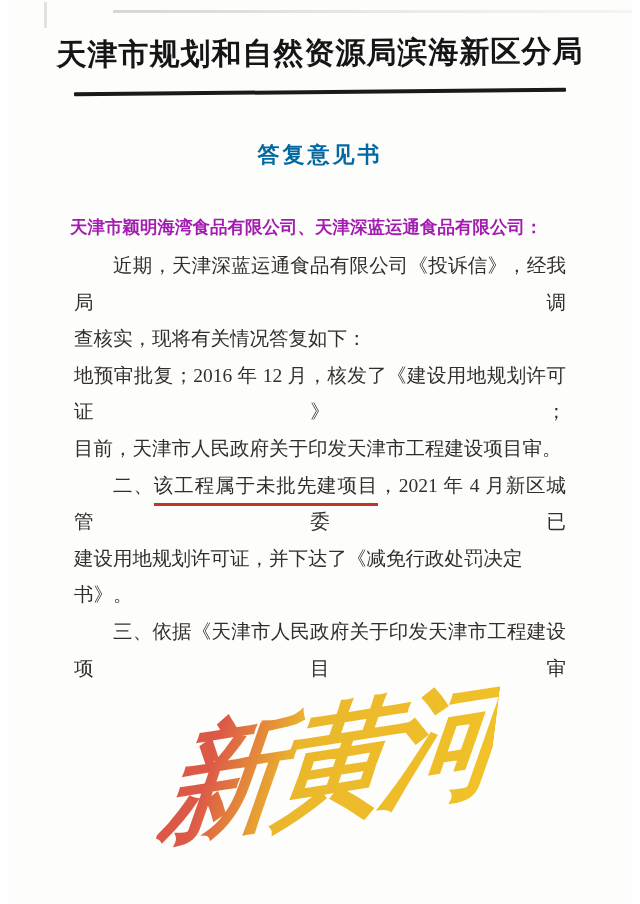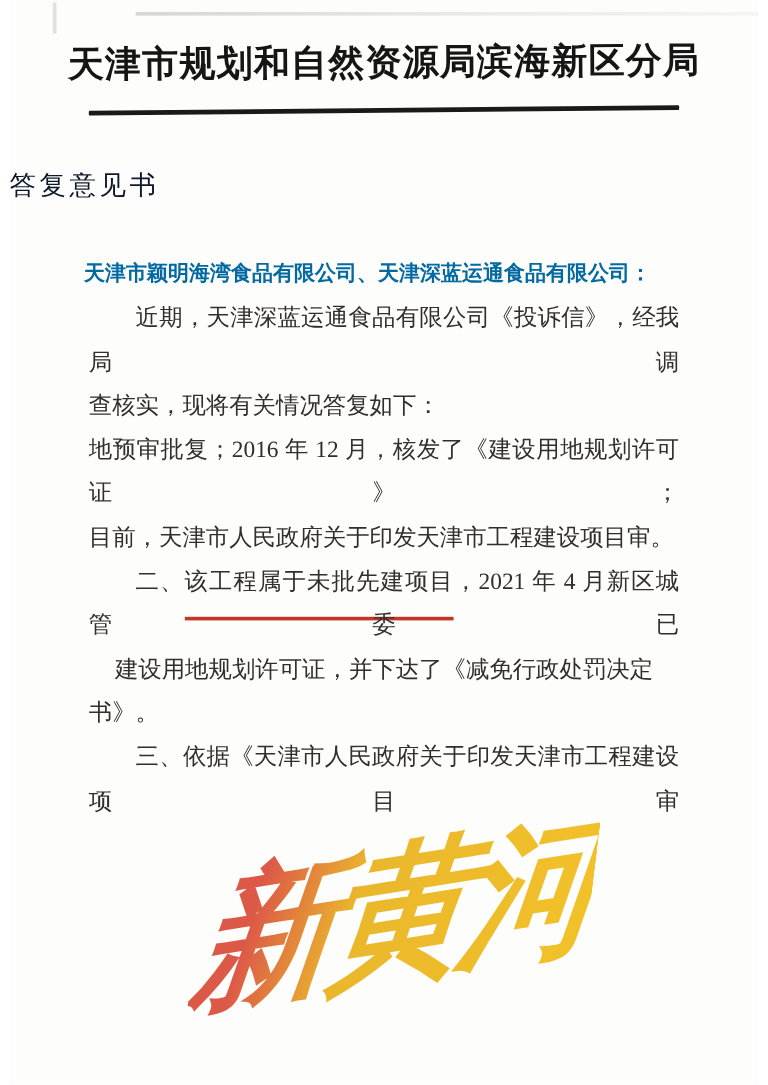--- a/index.html
+++ b/index.html
@@ -22,38 +22,38 @@
     margin:32px 20px 0; height:42px; line-height:42px;
     text-align:center; font-size:30px; font-weight:700;
     letter-spacing:1px; color:#151515;
     transform:rotate(-0.4deg);
   }
   .header-rule {
     margin:16px auto 0; width:492px; height:4px; background:#1a1a1a;
     transform:rotate(-0.55deg); border-radius:1px;
   }
   .doc-title {
-    margin-top:46px; height:30px; line-height:30px; 
-    font-size:22px; font-weight:400; letter-spacing:3px; color:#0f172a;
+    margin-top:46px; height:30px; line-height:30px; text-align:center;
+    font-size:22px; font-weight:700; letter-spacing:3px; color:#0369a1;
   }
   .salutation {
     margin:44px auto 0; width:500px; height:26px; line-height:26px;
-    font-size:17.5px; font-weight:600; color:#0369a1; white-space:nowrap;
+    font-size:17.5px; font-weight:600; color:#a21caf; white-space:nowrap;
   }
   .content {
     margin:8px auto 0; width:492px; font-size:19.5px; color:#312e2b;
   }
   .line {
     line-height:36.6px; text-align:justify; text-align-last:justify;
     text-justify:inter-character;
   }
-  .line.left { text-align:center; text-align-last:left; }
+  .line.left { text-align:left; text-align-last:left; }
   .line.indent { text-indent:2em; }
   .redline {
-    border-bottom:3px solid #c23529; padding-bottom:18px;
+    border-bottom:3px solid #c23529; padding-bottom:7px;
   }
   .watermark {
     position:absolute; left:152px; top:688px; z-index:5;
     font-size:122px; line-height:1.25; font-weight:700; font-style:italic;
     letter-spacing:-10px; white-space:nowrap;
     transform:rotate(-9deg) skewX(-16deg);
     color:#e5ad10; opacity:.88; pointer-events:none;
   }
   @supports ((-webkit-background-clip:text) or (background-clip:text)) {
     .watermark {

